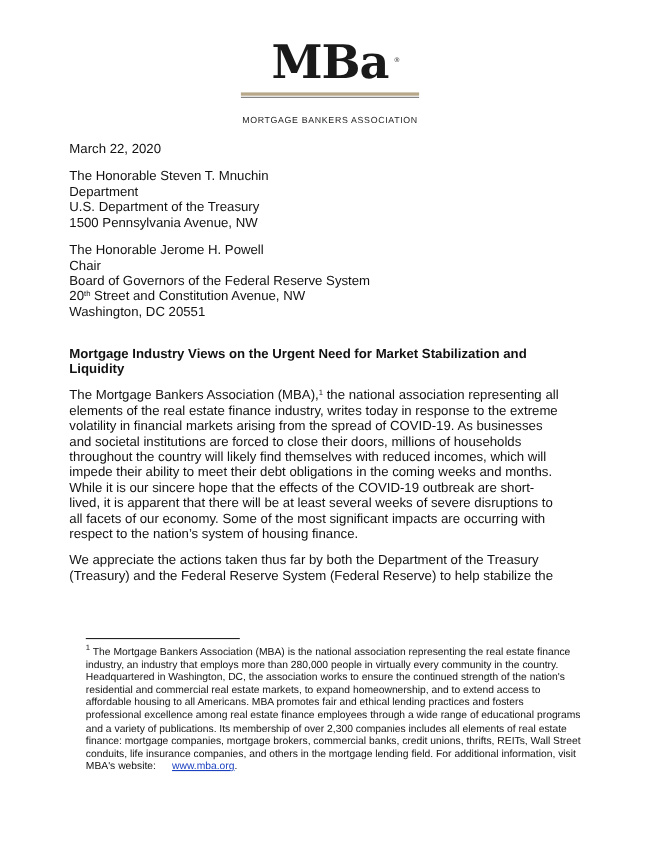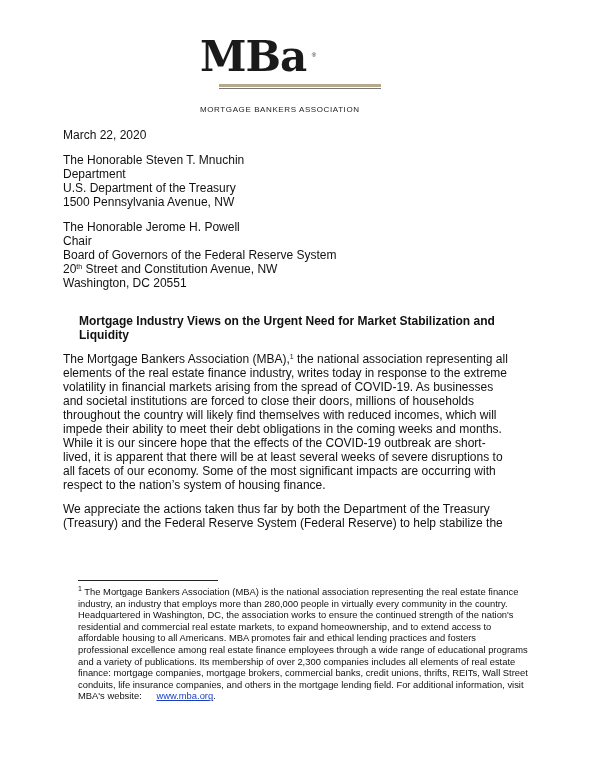--- a/index.html
+++ b/index.html
@@ -1,30 +1,30 @@
 <!DOCTYPE html>
 <html><head>
   <meta charset="utf-8">
   <style>
     html, body { margin: 0; padding: 0; background: #ffffff; }
     body { width: 600px; height: 776px; position: relative; overflow: hidden;
            font-family: "Liberation Sans", sans-serif; color: #111; }
-    .logo { position: absolute; left: 200px; top: 36px; width: 200px; text-align: left; }
+    .logo { position: absolute; left: 200px; top: 36px; width: 200px; text-align: center; }
     .logo-mark { font-family: "DejaVu Serif", serif; font-weight: bold; font-size: 42px;
                  letter-spacing: -1px; line-height: 42px; color: #1a1a1a; position: relative; display: inline-block; }
     .logo-reg { position: absolute; right: -9px; bottom: 2px; font-size: 6px; font-family: "Liberation Sans", sans-serif; font-weight: normal; }
     .logo-line-tan { width: 162px; height: 3px; background: #b7a88a; margin: 6px auto 0; }
     .logo-line-gray { width: 162px; height: 1px; background: #777; margin: 1px auto 0; }
     .logo-sub { font-size: 8px; letter-spacing: 0.6px; color: #222; margin-top: 16px; }
 
     .page { position: absolute; left: 63px; top: 128px; width: 450px; font-size: 12px; line-height: 14px; }
     .date { margin: 0 0 11px 0; }
     .addr { margin: 0 0 11px 0; }
     .addr div { white-space: nowrap; }
-    .subject { font-weight: bold; margin: 24px 0 10px 16px; line-height: 14px; }
+    .subject { font-weight: bold; margin: 24px 0 10px 0; line-height: 14px; }
     .salutation { margin: 0 0 10px 0; }
     .para { margin: 0 0 10px 0; }
     sup { font-size: 7px; line-height: 0; vertical-align: 4px; }
     .fn-rule { position: absolute; left: 78px; top: 580px; width: 140px; height: 1px; background: #222; }
     .footnote { position: absolute; left: 78px; top: 586px; width: 450px; font-size: 9.4px; line-height: 11.6px; }
     .footnote a { color: #1a3fbf; text-decoration: underline; margin-left: 12px; }
   </style>
 </head>
 <body>
 

